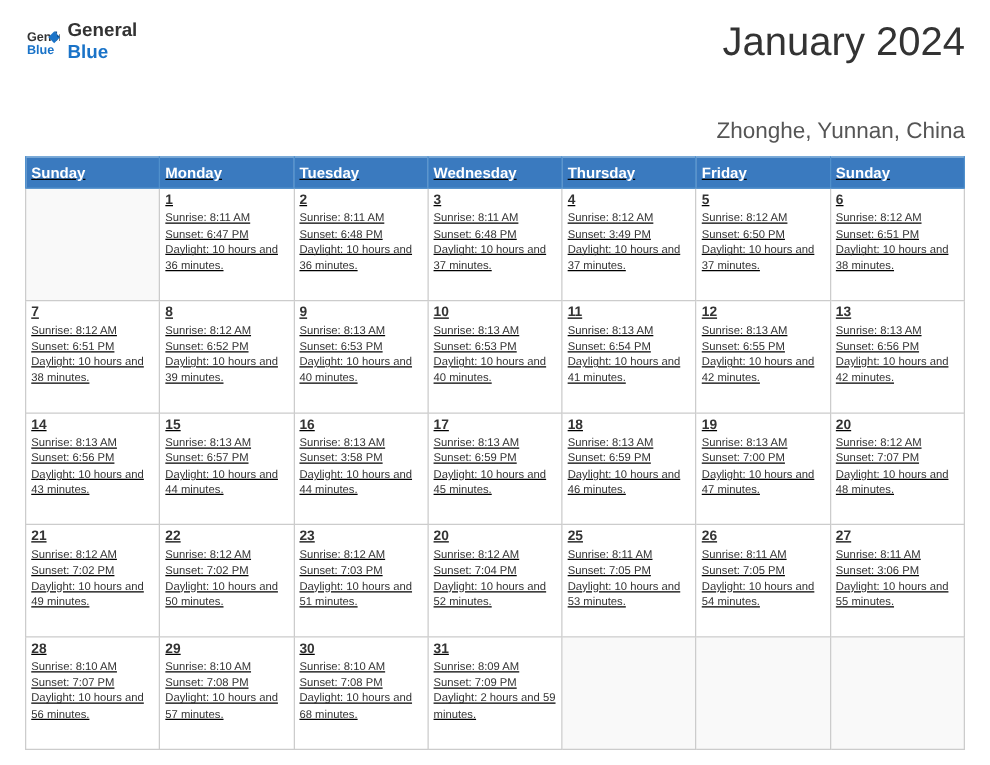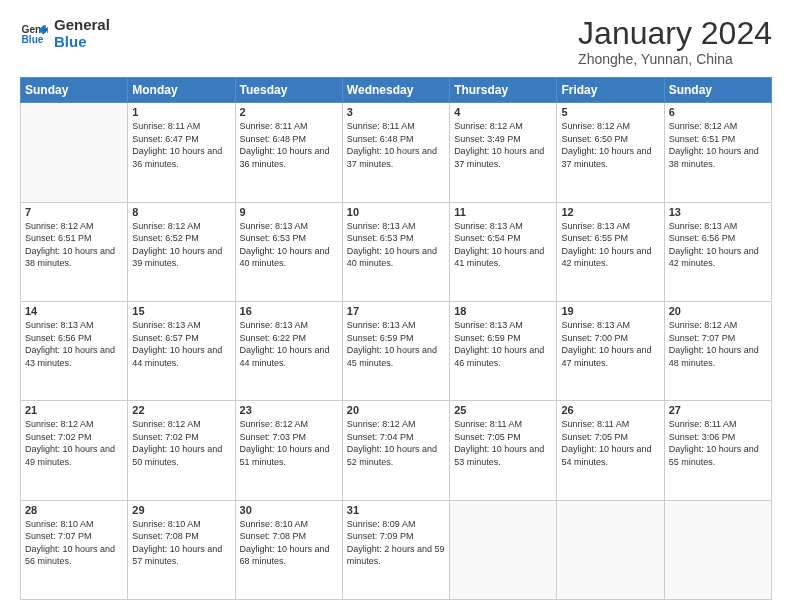--- a/index.html
+++ b/index.html
@@ -26,37 +26,40 @@
     .logo {
       display: flex;
       align-items: center;
       gap: 4px;
     }
     .logo-icon {
       width: 28px;
       height: 28px;
     }
     .header-right {
+      text-align: right;
     }
     .month-title {
       font-size: 32px;
       font-weight: normal;
       color: #333;
       line-height: 1.1;
     }
     .subtitle {
-      font-size: 14px;
+      font-size: 18px;
       color: #555;
+      margin-top: 43px;
     }
     .calendar {
       flex: 1;
       border: 1px solid #ccc;
       border-collapse: collapse;
       width: 100%;
       table-layout: fixed;
+      text-decoration: underline;
     }
     .calendar th {
       background: #3a7abf;
       color: #fff;
       font-size: 12px;
       font-weight: bold;
       padding: 5px 4px;
       text-align: left;
       border: 1px solid #5090cc;
     }
@@ -242,21 +245,21 @@
         <div class="day-info">
           <span>Sunrise: 8:13 AM</span><br>
           <span>Sunset: 6:57 PM</span><br>
           <span>Daylight: 10 hours and 44 minutes.</span>
         </div>
       </td>
           <td>
         <span class="day-num">16</span>
         <div class="day-info">
           <span>Sunrise: 8:13 AM</span><br>
-          <span>Sunset: 6:22 PM</span><br>
+          <span>Sunset: 3:58 PM</span><br>
           <span>Daylight: 10 hours and 44 minutes.</span>
         </div>
       </td>
           <td>
         <span class="day-num">17</span>
         <div class="day-info">
           <span>Sunrise: 8:13 AM</span><br>
           <span>Sunset: 6:59 PM</span><br>
           <span>Daylight: 10 hours and 45 minutes.</span>
         </div>

